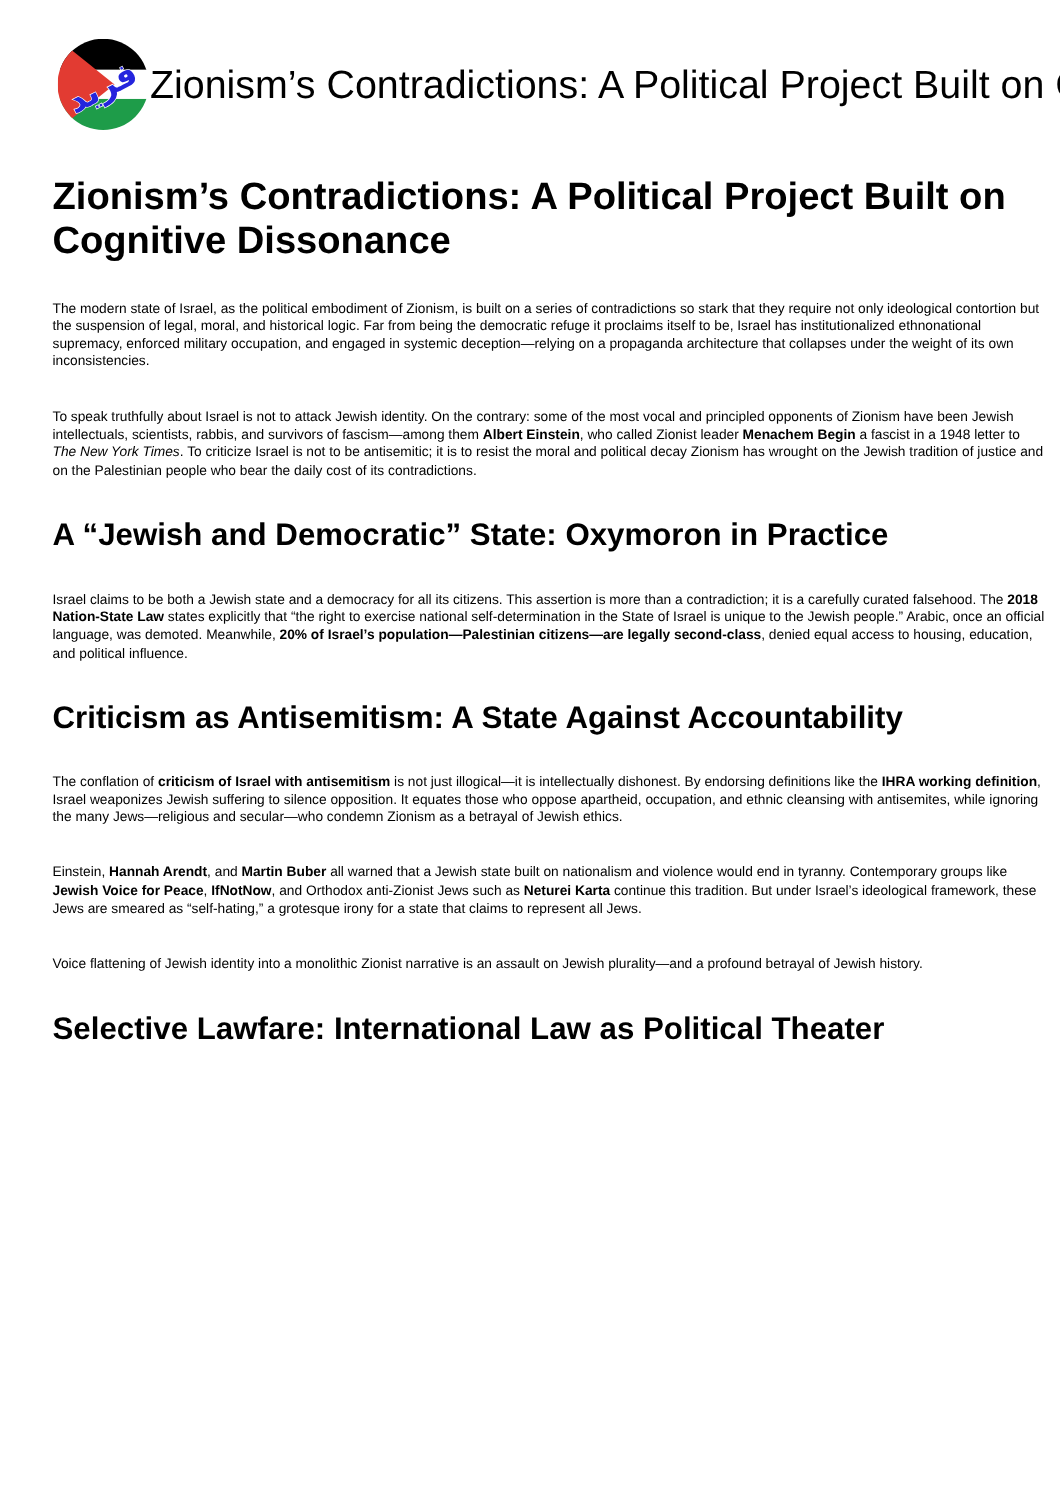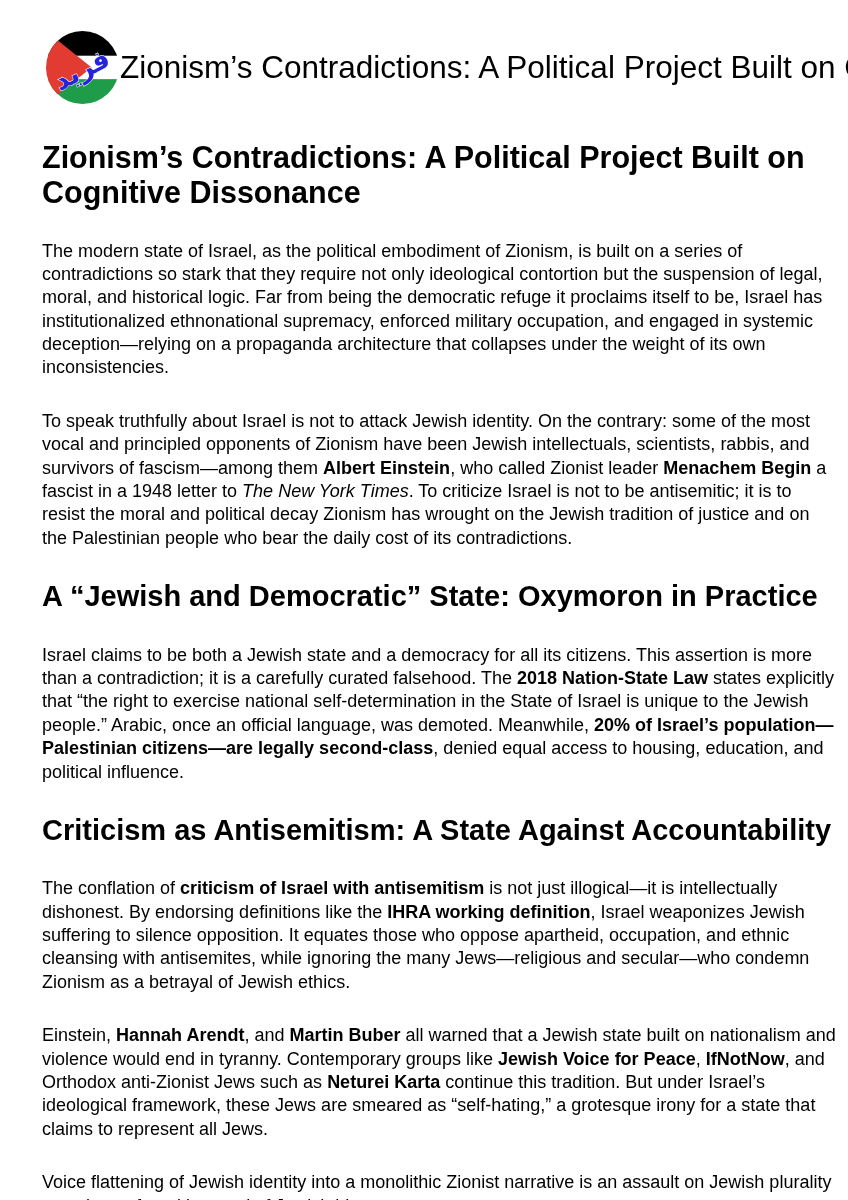--- a/index.html
+++ b/index.html
@@ -32,27 +32,27 @@
     width: 795px;
     margin: 0 0 0 42px;
   }
   h1 {
     font-size: 30.5px;
     line-height: 1.14;
     margin: 36px 0 25px 0;
     font-weight: bold;
   }
   h2 {
-    font-size: 29px;
+    font-size: 25px;
     line-height: 1.15;
     margin: 28px 0 20px 0;
     font-weight: bold;
   }
   p {
-    font-size: 18px;
+    font-size: 11px;
     line-height: 1.3;
     margin: 30px 0;
   }
   strong { font-weight: bold; }
   em { }
 </style>
 </head>
 <body>
 
 <header class="page-header">

